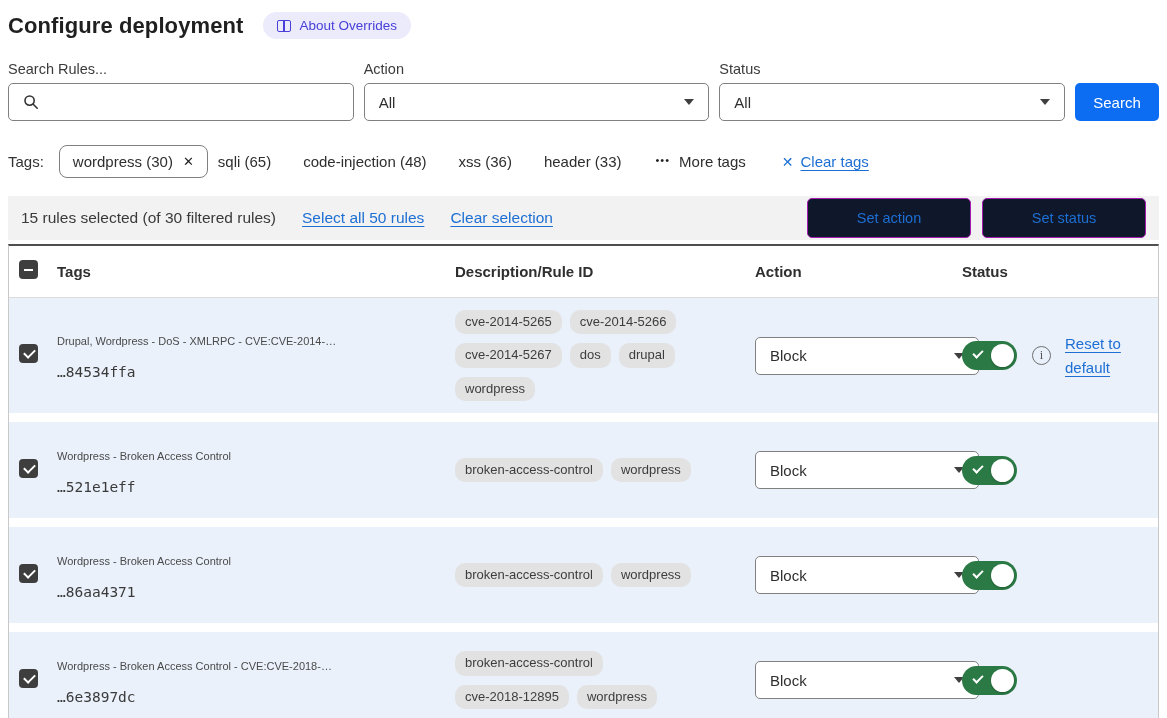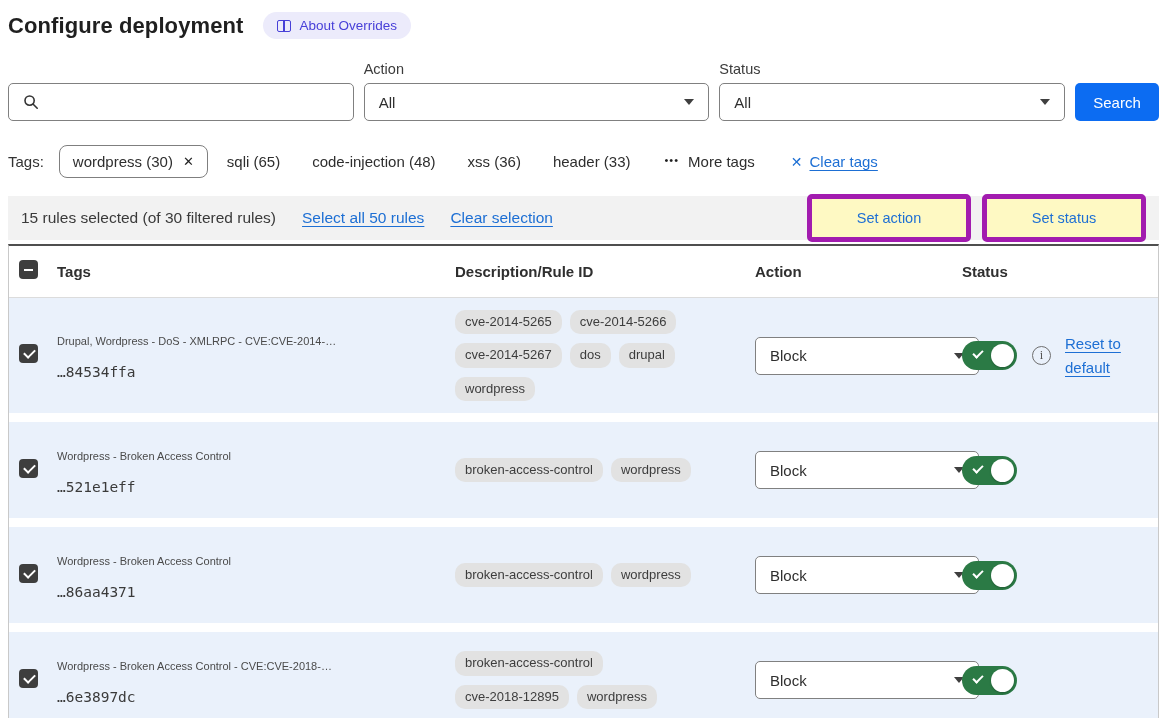--- a/index.html
+++ b/index.html
@@ -27,35 +27,35 @@
   .caret { width:0; height:0; border-left:5px solid transparent; border-right:5px solid transparent; border-top:6px solid #3f3f3f; }
   .search-btn { flex:0 0 84px; height:38px; background:#0c6cf2; color:#fff; border:none; border-radius:5px;
     font-size:15px; font-family:inherit; cursor:pointer; }
 
   
   .tags-bar { display:flex; align-items:center; margin:24px 0 18px 0; font-size:15px; color:#333; }
   .tags-label { margin-right:15px; }
   .tag-chip { display:inline-flex; align-items:center; gap:10px; border:1px solid #7f7f7f; border-radius:8px;
     padding:7px 13px; cursor:pointer; color:#2e2e2e; }
   .chip-x { font-size:13px; color:#1f1f1f; cursor:pointer; }
-  .tag-options { display:inline-flex; gap:32px; margin-left:19px; }
+  .tag-options { display:inline-flex; gap:32px; margin-left:10px; }
   .tag-option { cursor:pointer; color:#2e2e2e; }
   .more-tags { display:inline-flex; align-items:center; gap:9px; margin-left:34px; cursor:pointer; color:#2e2e2e; }
   .dots { font-size:11px; letter-spacing:1px; color:#1f1f1f; position:relative; top:-2px; }
   .clear-tags { display:inline-flex; align-items:center; gap:7px; margin-left:36px; color:#1d6fd4; cursor:pointer; text-decoration:none; }
   .clear-x { font-size:14px; }
   .underlined { text-decoration:underline; text-underline-offset:3px; }
 
   
   .selection-bar { background:#f2f2f2; height:44px; display:flex; align-items:center; padding:0 13px 0 13px;
     font-size:15.5px; color:#3a3a3a; margin-bottom:4px; }
   .selection-summary { margin-right:26px; }
   .sel-link { color:#1d6fd4; text-decoration:underline; text-underline-offset:3px; cursor:pointer; margin-right:26px; }
   .sel-spacer { flex:1; }
-  .sel-btn { width:164px; height:48px; background:#fef9c3; border:5px solid #a21caf; color:#1d6fd4;
+  .sel-btn { width:164px; height:40px; background:#0f172a; border:1px solid #a21caf; color:#1d6fd4;
     border-radius:5px; font-size:14.5px; font-family:inherit; cursor:pointer; margin-left:11px; }
 
   
   .rules-table { border-top:2px solid #4f4f4f; border-left:1px solid #c9c9c9; border-right:1px solid #c9c9c9;
     border-bottom:1px solid #9d9d9d; }
   .t-header, .t-row { display:grid; grid-template-columns:48px 398px 300px 207px 1fr; align-items:center; }
   .t-header { height:52px; border-bottom:1px solid #dcdcdc; background:#fff; }
   .th { font-size:15px; font-weight:700; color:#2f2f2f; }
   .checkbox-cell { padding-left:10px; }
   .checkbox { width:19px; height:19px; background:#3e3e3e; border-radius:4px; display:inline-block; position:relative; cursor:pointer; }
@@ -92,20 +92,21 @@
   <header class="page-header">
     <h1 class="page-title">Configure deployment</h1>
     <span class="about-badge">
       <span class="book-icon"></span>
       <span>About Overrides</span>
     </span>
   </header>
 
   <section class="filters">
     <div class="filter-group">
+      <label class="filter-label">Search Rules...</label>
       <div class="control search-box">
         <svg width="16" height="16" viewBox="0 0 16 16">
           <circle cx="6.6" cy="6.6" r="4.6" fill="none" stroke="#333" stroke-width="1.6"></circle>
           <line x1="10.2" y1="10.2" x2="14.2" y2="14.2" stroke="#333" stroke-width="1.6" stroke-linecap="round"></line>
         </svg>
         <input value="" style="">
       </div>
     </div>
     <div class="filter-group">
       <label class="filter-label">Action</label>

